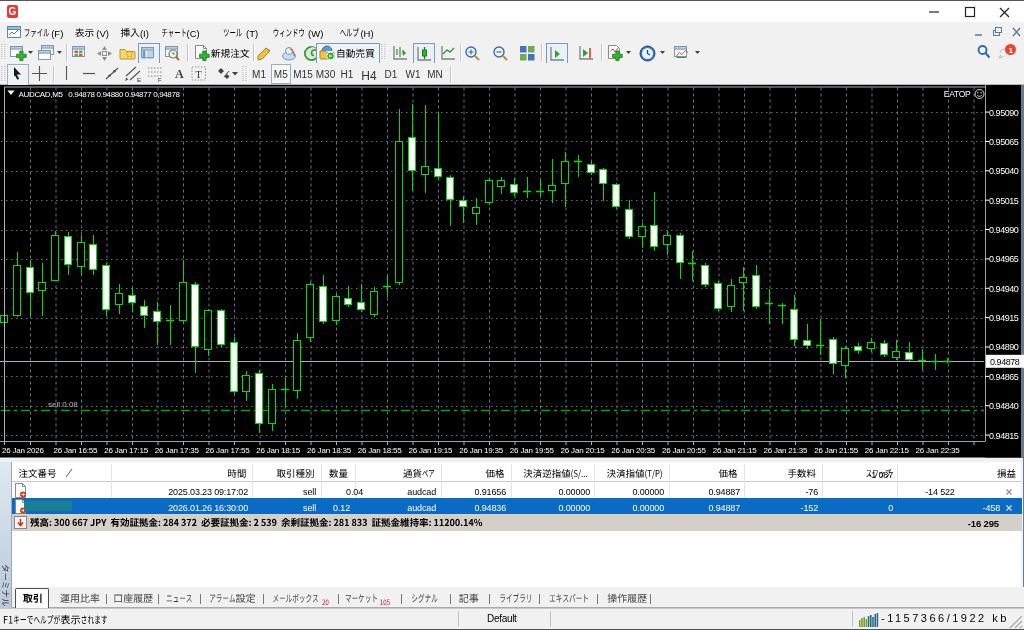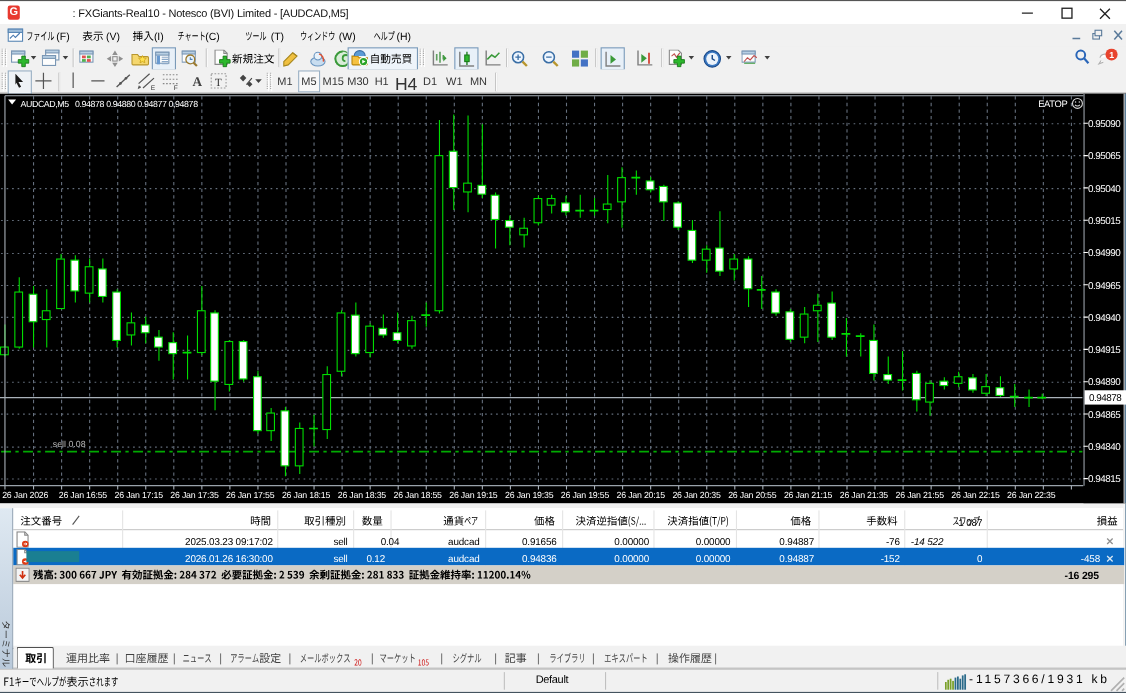--- a/index.html
+++ b/index.html
@@ -1,20 +1,19 @@
 <!DOCTYPE html>
 <html><head><meta charset="utf-8"><style>
 *{margin:0;padding:0}
 html,body{width:1024px;height:630px;overflow:hidden;font-family:"Liberation Sans",sans-serif;}
 #root{position:relative;width:1024px;height:630px;background:#f1f1f1;}
 </style></head><body>
 <div id="root">
 <div style="position:absolute;left:0;top:0;width:1024px;height:22px;background:#fff;border-top:1px solid #555;box-sizing:border-box;">
 <div style="position:absolute;left:7px;top:4px;width:11px;height:13px;background:#e8392f;border-radius:2px;color:#fff;font-weight:bold;font-size:10px;text-align:center;line-height:13px;">G</div>
-<div style="position:absolute;left:66px;top:6px;font-size:10px;letter-spacing:-0.2px;color:#111;">: FXGiants-Real10 - Notesco (BVI) Limited - [AUDCAD,M5]</div>
 <svg style="position:absolute;left:920px;top:0" width="104" height="22">
 <path d="M9 11h10" stroke="#222" stroke-width="1.2" fill="none"></path>
 <rect x="45.5" y="6.5" width="9" height="9" stroke="#222" stroke-width="1.2" fill="none"></rect>
 <path d="M80 7l9 9M89 7l-9 9" stroke="#222" stroke-width="1.2" fill="none"></path>
 </svg>
     </div>
     <div style="position:absolute;left:0;top:22px;width:1024px;height:20px;background:#f1f1f1;">
 <svg style="position:absolute;left:6px;top:3px" width="16" height="15">
 <rect x="1.5" y="1.5" width="13" height="11" fill="#fff" stroke="#5a87b5"></rect>
 <rect x="1.5" y="1.5" width="13" height="3" fill="#9dbcd8" stroke="#5a87b5"></rect>
@@ -243,21 +242,21 @@
     <svg style="position:absolute;left:241px;top:66px" width="8" height="18">
       <path d="M3 1v16M6 1v16" stroke="#fff"></path>
       <path d="M2 0v16M5 0v16" stroke="#a8a8a8" stroke-dasharray="1 1"></path>
     </svg>
     <div style="position:absolute;left:249px;top:69px;width:20px;text-align:center;font-size:10px;color:#333;">M1</div>
     <div style="position:absolute;left:270.8px;top:64px;width:20px;height:20px;background:#f8f8f8;border:1px solid #9ab0c4;box-sizing:border-box;"></div>
     <div style="position:absolute;left:270.8px;top:69px;width:20px;text-align:center;font-size:10px;color:#333;">M5</div>
     <div style="position:absolute;left:292px;top:69px;width:22px;text-align:center;font-size:10px;color:#333;">M15</div>
     <div style="position:absolute;left:314.5px;top:69px;width:22px;text-align:center;font-size:10px;color:#333;">M30</div>
     <div style="position:absolute;left:337px;top:69px;width:20px;text-align:center;font-size:10px;color:#333;">H1</div>
-    <div style="position:absolute;left:359px;top:69px;width:20px;text-align:center;font-size:16px;color:#333;">H4</div>
+    <div style="position:absolute;left:359px;top:69px;width:20px;text-align:center;font-size:12px;color:#333;">H4</div>
     <div style="position:absolute;left:381px;top:69px;width:20px;text-align:center;font-size:10px;color:#333;">D1</div>
     <div style="position:absolute;left:403px;top:69px;width:20px;text-align:center;font-size:10px;color:#333;">W1</div>
     <div style="position:absolute;left:425px;top:69px;width:20px;text-align:center;font-size:10px;color:#333;">MN</div>
     <div style="position:absolute;left:449.7px;top:66px;width:1px;height:17px;background:#c5c5c5;border-right:1px solid #fff;"></div>
     <svg style="position:absolute;left:0;top:85px" width="1024" height="373" viewBox="0 0 1024 373">
       <rect x="0" y="0" width="1024" height="372.5" fill="#000"></rect>
       <path d="M30.5 2.5V356 M56.0 2.5V356 M81.5 2.5V356 M107.0 2.5V356 M132.5 2.5V356 M158.0 2.5V356 M183.5 2.5V356 M209.0 2.5V356 M234.5 2.5V356 M260.0 2.5V356 M285.5 2.5V356 M311.0 2.5V356 M336.5 2.5V356 M362.0 2.5V356 M387.5 2.5V356 M413.0 2.5V356 M438.5 2.5V356 M464.0 2.5V356 M489.5 2.5V356 M515.0 2.5V356 M540.5 2.5V356 M566.0 2.5V356 M591.5 2.5V356 M617.0 2.5V356 M642.5 2.5V356 M668.0 2.5V356 M693.5 2.5V356 M719.0 2.5V356 M744.5 2.5V356 M770.0 2.5V356 M795.5 2.5V356 M821.0 2.5V356 M846.5 2.5V356 M872.0 2.5V356 M897.5 2.5V356 M923.0 2.5V356 M948.5 2.5V356 M974.0 2.5V356" stroke="#66707e" stroke-width="1" stroke-dasharray="3 3" fill="none"></path>
       <path d="M1 27.5H984 M1 56.5H984 M1 86.5H984 M1 115.5H984 M1 145.5H984 M1 174.5H984 M1 203.5H984 M1 233.5H984 M1 262.5H984 M1 291.5H984 M1 321.5H984 M1 350.5H984" stroke="#66707e" stroke-width="1" stroke-dasharray="1.5 3.5" fill="none"></path>
       <path d="M0 356.5H985" stroke="#9aa2aa" stroke-width="1" fill="none"></path>
       <path d="M30.5 356.5v3.5 M56.0 356.5v3.5 M81.5 356.5v3.5 M107.0 356.5v3.5 M132.5 356.5v3.5 M158.0 356.5v3.5 M183.5 356.5v3.5 M209.0 356.5v3.5 M234.5 356.5v3.5 M260.0 356.5v3.5 M285.5 356.5v3.5 M311.0 356.5v3.5 M336.5 356.5v3.5 M362.0 356.5v3.5 M387.5 356.5v3.5 M413.0 356.5v3.5 M438.5 356.5v3.5 M464.0 356.5v3.5 M489.5 356.5v3.5 M515.0 356.5v3.5 M540.5 356.5v3.5 M566.0 356.5v3.5 M591.5 356.5v3.5 M617.0 356.5v3.5 M642.5 356.5v3.5 M668.0 356.5v3.5 M693.5 356.5v3.5 M719.0 356.5v3.5 M744.5 356.5v3.5 M770.0 356.5v3.5 M795.5 356.5v3.5 M821.0 356.5v3.5 M846.5 356.5v3.5 M872.0 356.5v3.5 M897.5 356.5v3.5 M923.0 356.5v3.5 M948.5 356.5v3.5 M974.0 356.5v3.5 M4.5 356.5v3.5" stroke="#aab2ba" stroke-width="1" fill="none"></path>
@@ -423,21 +422,21 @@
     <div style="position:absolute;left:128px;top:486.5px;width:120px;text-align:right;font-size:9px;letter-spacing:-0.15px;color:#000;">2025.03.23 09:17:02</div>
     <div style="position:absolute;left:196px;top:486.5px;width:120px;text-align:right;font-size:9px;letter-spacing:-0.15px;color:#000;">sell</div>
     <div style="position:absolute;left:230px;top:486.5px;width:120px;text-align:right;font-size:9px;letter-spacing:-0.15px;color:#000;padding-left:13px;">0.04</div>
     <div style="position:absolute;left:316px;top:486.5px;width:120px;text-align:right;font-size:9px;letter-spacing:-0.15px;color:#000;">audcad</div>
     <div style="position:absolute;left:386px;top:486.5px;width:120px;text-align:right;font-size:9px;letter-spacing:-0.15px;color:#000;">0.91656</div>
     <div style="position:absolute;left:470px;top:486.5px;width:120px;text-align:right;font-size:9px;letter-spacing:-0.15px;color:#000;">0.00000</div>
     <div style="position:absolute;left:544px;top:486.5px;width:120px;text-align:right;font-size:9px;letter-spacing:-0.15px;color:#000;">0.00000</div>
     <div style="position:absolute;left:620px;top:486.5px;width:120px;text-align:right;font-size:9px;letter-spacing:-0.15px;color:#000;">0.94887</div>
     <div style="position:absolute;left:698px;top:486.5px;width:120px;text-align:right;font-size:9px;letter-spacing:-0.15px;color:#000;">-76</div>
     <div style="position:absolute;left:773px;top:470px;width:120px;text-align:right;font-size:9px;letter-spacing:-0.15px;color:#000;">-1 087</div>
-    <div style="position:absolute;left:828px;top:486.5px;width:120px;text-align:left;font-size:9px;letter-spacing:-0.15px;color:#000;font-style:italic;">-14 522</div>
+    <div style="position:absolute;left:880px;top:486.5px;width:120px;text-align:center;font-size:9px;letter-spacing:-0.15px;color:#000;">-14 522</div>
     <svg style="position:absolute;left:1005px;top:488px" width="9" height="9">
       <path d="M1.5 1.5l5 5M6.5 1.5l-5 5" stroke="#909090" stroke-width="1.2"></path>
     </svg>
     <div style="position:absolute;left:12px;top:498px;width:1009.5px;height:16px;background:#0a6ac4;"></div>
     <svg style="position:absolute;left:14px;top:499px" width="13" height="15">
       <path d="M1.5 0.5h7l3 3V14.5h-10z" fill="#fff" stroke="#888"></path>
       <path d="M8.5 .5v3h3" fill="none" stroke="#888"></path>
       <circle cx="9" cy="11.5" r="3" fill="#e03c14"></circle>
       <path d="M7.6 11.5h2.8M9.4 10.4l1 1.1-1 1.1" stroke="#fff" stroke-width="0.9" fill="none"></path>
     </svg>
@@ -489,21 +488,21 @@
       <rect x="0.0" y="8" width="1.6" height="7" fill="#7aa02a"></rect>
       <rect x="2.2" y="6" width="1.6" height="9" fill="#7aa02a"></rect>
       <rect x="4.4" y="5" width="1.6" height="10" fill="#7aa02a"></rect>
       <rect x="6.6" y="7" width="1.6" height="8" fill="#7aa02a"></rect>
       <rect x="8.8" y="4" width="1.6" height="11" fill="#2a6a8a"></rect>
       <rect x="11.0" y="3" width="1.6" height="12" fill="#2a6a8a"></rect>
       <rect x="13.2" y="5" width="1.6" height="10" fill="#2a6a8a"></rect>
       <rect x="15.4" y="2" width="1.6" height="13" fill="#2a6a8a"></rect>
       <rect x="17.6" y="1" width="1.6" height="14" fill="#2a6a8a"></rect>
     </svg>
-    <div style="position:absolute;left:881px;top:612px;font-size:11px;letter-spacing:2.5px;color:#000;">-1157366/1931 kb</div>
+    <div style="position:absolute;left:881px;top:612px;font-size:11px;letter-spacing:2.5px;color:#000;">-1157366/1922 kb</div>
     <svg style="position:absolute;left:1008px;top:614px" width="16" height="16">
       <path d="M14 2L2 14M14 7L7 14M14 12l-2 2" stroke="#b0b0b0" stroke-width="1.5"></path>
     </svg>
 <svg style="position:absolute;left:0;top:0;pointer-events:none" width="1024" height="630" viewBox="0 0 1024 630">
       <path transform="translate(23.9 36.3)" fill="#000" d="M5.5 -6.5 5.1 -6.8C5.0 -6.8 4.9 -6.8 4.8 -6.8C4.5 -6.8 1.9 -6.8 1.6 -6.8C1.4 -6.8 1.1 -6.8 0.9 -6.8V-6.0C1.1 -6.0 1.3 -6.0 1.6 -6.0C1.9 -6.0 4.5 -6.0 4.8 -6.0C4.8 -5.1 4.5 -3.7 4.0 -2.9C3.5 -1.8 2.7 -1.0 1.5 -0.5L1.9 0.2C3.1 -0.3 3.9 -1.3 4.5 -2.4C5.0 -3.4 5.3 -4.9 5.4 -6.0C5.4 -6.1 5.5 -6.3 5.5 -6.5Z M11.9 -4.9 11.7 -5.3C11.6 -5.3 11.4 -5.3 11.3 -5.3C11.0 -5.3 8.4 -5.3 8.1 -5.3C7.9 -5.3 7.7 -5.3 7.5 -5.3V-4.5C7.7 -4.5 7.9 -4.6 8.1 -4.6C8.4 -4.6 10.8 -4.5 11.2 -4.5C11.0 -4.1 10.6 -3.2 10.1 -2.8L10.5 -2.4C11.1 -3.0 11.6 -4.2 11.8 -4.6C11.8 -4.7 11.9 -4.8 11.9 -4.9ZM9.8 -3.9H9.2C9.3 -3.7 9.3 -3.5 9.3 -3.3C9.3 -2.1 9.1 -1.0 8.3 -0.1C8.1 0.0 8.0 0.1 7.8 0.2L8.3 0.8C9.6 -0.4 9.8 -1.8 9.8 -3.9Z M13.4 -3.5 13.6 -2.7C14.5 -3.2 15.4 -3.7 16.0 -4.3V-0.7C16.0 -0.4 16.0 0.1 16.0 0.3H16.6C16.6 0.1 16.6 -0.4 16.6 -0.7V-4.8C17.3 -5.5 17.8 -6.2 18.3 -7.0L17.9 -7.6C17.5 -6.8 16.8 -5.9 16.2 -5.3C15.4 -4.6 14.5 -4.0 13.4 -3.5Z M22.6 -0.2 22.9 0.2C22.9 0.2 23.0 0.1 23.1 0.0C23.9 -0.6 24.8 -1.6 25.3 -2.7L25.0 -3.3C24.5 -2.3 23.7 -1.4 23.1 -1.0C23.1 -1.3 23.1 -5.9 23.1 -6.6C23.1 -6.9 23.1 -7.2 23.2 -7.3H22.6C22.6 -7.2 22.6 -6.9 22.6 -6.6C22.6 -5.9 22.6 -1.2 22.6 -0.7C22.6 -0.6 22.6 -0.4 22.6 -0.2ZM19.6 -0.3 20.1 0.2C20.6 -0.4 21.1 -1.4 21.2 -2.4C21.4 -3.4 21.4 -5.5 21.4 -6.5C21.4 -6.8 21.5 -7.1 21.5 -7.2H20.9C20.9 -7.0 20.9 -6.8 20.9 -6.5C20.9 -5.5 20.9 -3.5 20.7 -2.6C20.6 -1.7 20.2 -0.8 19.6 -0.3Z"></path>
       <path transform="translate(74.8 36.3)" fill="#000" d="M1.4 0.1 1.6 0.8C2.7 0.5 4.4 0.1 5.9 -0.3L5.9 -1.0L3.4 -0.4V-2.6C4.0 -2.9 4.5 -3.3 4.9 -3.7C5.6 -1.5 6.8 0.0 8.9 0.7C9.0 0.5 9.2 0.3 9.4 0.1C8.3 -0.2 7.4 -0.8 6.8 -1.6C7.4 -2.0 8.2 -2.5 8.8 -3.0L8.3 -3.5C7.8 -3.0 7.0 -2.5 6.4 -2.1C6.1 -2.6 5.8 -3.2 5.6 -3.8H9.1V-4.4H5.2V-5.3H8.4V-5.9H5.2V-6.7H8.7V-7.3H5.2V-8.1H4.5V-7.3H1.0V-6.7H4.5V-5.9H1.4V-5.3H4.5V-4.4H0.6V-3.8H4.0C3.0 -3.0 1.6 -2.3 0.3 -1.9C0.4 -1.7 0.6 -1.5 0.7 -1.3C1.4 -1.5 2.1 -1.8 2.7 -2.2V-0.2Z M12.0 -3.4C11.6 -2.3 10.8 -1.2 10.0 -0.5C10.2 -0.4 10.6 -0.2 10.7 -0.1C11.5 -0.9 12.2 -2.0 12.7 -3.2ZM16.3 -3.1C17.0 -2.2 17.8 -0.9 18.0 -0.1L18.8 -0.4C18.5 -1.3 17.7 -2.5 17.0 -3.4ZM11.1 -7.4V-6.7H18.0V-7.4ZM10.3 -5.1V-4.4H14.2V-0.2C14.2 -0.0 14.1 0.0 13.9 0.0C13.8 0.0 13.1 0.0 12.5 0.0C12.6 0.2 12.7 0.5 12.7 0.8C13.6 0.8 14.2 0.8 14.5 0.6C14.8 0.5 15.0 0.3 15.0 -0.2V-4.4H18.8V-5.1Z"></path>
       <path transform="translate(120.5 36.3)" fill="#000" d="M3.8 -4.8V-0.7H4.5V-1.1H6.0V0.8H6.7V-1.1H8.2V-0.8H8.9V-4.8H6.7V-5.6H9.3V-6.2H6.7V-7.1C7.5 -7.2 8.2 -7.3 8.8 -7.4L8.4 -8.0C7.3 -7.7 5.3 -7.6 3.6 -7.5C3.7 -7.3 3.8 -7.1 3.8 -6.9C4.5 -6.9 5.3 -7.0 6.0 -7.1V-6.2H3.5V-5.6H6.0V-4.8ZM4.5 -2.7H6.0V-1.7H4.5ZM4.5 -3.3V-4.2H6.0V-3.3ZM8.2 -2.7V-1.7H6.7V-2.7ZM8.2 -3.3H6.7V-4.2H8.2ZM1.7 -8.1V-6.2H0.4V-5.5H1.7V-3.4L0.3 -3.0L0.4 -2.3L1.7 -2.7V-0.1C1.7 0.0 1.7 0.1 1.6 0.1C1.4 0.1 1.0 0.1 0.6 0.1C0.7 0.3 0.8 0.6 0.8 0.8C1.5 0.8 1.9 0.7 2.1 0.6C2.4 0.5 2.4 0.3 2.4 -0.1V-2.9L3.5 -3.2L3.4 -3.9L2.4 -3.6V-5.5H3.4V-6.2H2.4V-8.1Z M14.0 -5.7C13.4 -2.9 12.2 -1.0 10.0 0.2C10.2 0.3 10.6 0.6 10.7 0.8C12.6 -0.4 13.9 -2.2 14.6 -4.7C15.1 -2.8 16.1 -0.7 18.5 0.7C18.6 0.6 18.9 0.3 19.1 0.1C15.2 -2.1 15.0 -5.8 15.0 -7.6H11.9V-6.8H14.3C14.3 -6.5 14.4 -6.0 14.4 -5.6Z"></path>
       <path transform="translate(161.4 36.3)" fill="#000" d="M0.6 -4.4V-3.6C0.7 -3.6 0.9 -3.7 1.1 -3.7H3.0C3.0 -1.9 2.4 -0.8 1.4 -0.1L1.9 0.4C3.0 -0.6 3.5 -1.9 3.6 -3.7H5.4C5.5 -3.7 5.7 -3.6 5.8 -3.6V-4.4C5.7 -4.4 5.5 -4.4 5.3 -4.4H3.6V-6.3C4.0 -6.4 4.5 -6.5 4.8 -6.6C4.9 -6.7 5.1 -6.7 5.2 -6.8L4.9 -7.4C4.6 -7.2 3.8 -7.0 3.2 -6.9C2.5 -6.8 1.5 -6.7 1.1 -6.7L1.2 -6.0C1.7 -6.0 2.4 -6.1 3.1 -6.2V-4.4H1.1C0.9 -4.4 0.7 -4.4 0.6 -4.4Z M11.9 -4.6 11.6 -4.9C11.6 -4.9 11.5 -4.9 11.4 -4.8C11.2 -4.8 10.1 -4.4 9.2 -4.2L9.0 -5.3C8.9 -5.6 8.9 -5.8 8.9 -5.9L8.3 -5.7C8.4 -5.6 8.4 -5.4 8.5 -5.2L8.7 -4.0L7.9 -3.8C7.7 -3.8 7.5 -3.7 7.4 -3.7L7.5 -3.0L8.8 -3.4L9.4 0.2C9.5 0.4 9.5 0.7 9.5 0.9L10.1 0.7C10.0 0.5 10.0 0.2 9.9 0.0C9.9 -0.4 9.5 -2.1 9.3 -3.5L11.2 -4.1C11.0 -3.5 10.5 -2.6 10.1 -2.1L10.6 -1.8C11.0 -2.4 11.7 -3.8 11.9 -4.6Z M13.5 -4.2V-3.2C13.7 -3.3 14.0 -3.3 14.3 -3.3C14.8 -3.3 17.4 -3.3 17.9 -3.3C18.1 -3.3 18.4 -3.3 18.5 -3.2V-4.2C18.4 -4.2 18.2 -4.2 17.9 -4.2C17.4 -4.2 14.8 -4.2 14.3 -4.2C14.0 -4.2 13.6 -4.2 13.5 -4.2Z M21.4 -0.9C21.4 -0.5 21.4 -0.0 21.3 0.3H21.9C21.9 -0.0 21.9 -0.6 21.9 -0.9L21.9 -4.1C22.6 -3.7 23.7 -3.1 24.4 -2.5L24.6 -3.3C24.0 -3.8 22.7 -4.5 21.9 -4.9V-6.5C21.9 -6.8 21.9 -7.2 21.9 -7.5H21.3C21.4 -7.2 21.4 -6.8 21.4 -6.5C21.4 -5.7 21.4 -1.4 21.4 -0.9Z"></path>
       <path transform="translate(223.1 36.3)" fill="#000" d="M2.9 -7.3 2.4 -7.0C2.6 -6.5 3.0 -5.0 3.1 -4.5L3.6 -4.7C3.4 -5.3 3.1 -6.8 2.9 -7.3ZM5.8 -6.7 5.2 -6.9C5.0 -5.5 4.7 -3.9 4.1 -2.9C3.5 -1.7 2.5 -0.8 1.6 -0.4L2.1 0.3C3.0 -0.2 3.9 -1.2 4.6 -2.5C5.1 -3.5 5.5 -4.9 5.6 -6.1C5.7 -6.3 5.7 -6.5 5.8 -6.7ZM1.1 -6.7 0.6 -6.4C0.8 -6.0 1.2 -4.4 1.3 -3.8L1.9 -4.1C1.7 -4.7 1.3 -6.2 1.1 -6.7Z M7.1 -4.2V-3.2C7.3 -3.3 7.6 -3.3 7.9 -3.3C8.4 -3.3 11.0 -3.3 11.5 -3.3C11.7 -3.3 12.0 -3.3 12.1 -3.2V-4.2C12.0 -4.2 11.8 -4.2 11.5 -4.2C11.0 -4.2 8.4 -4.2 7.9 -4.2C7.6 -4.2 7.2 -4.2 7.1 -4.2Z M16.2 -0.2 16.5 0.2C16.5 0.2 16.6 0.1 16.7 0.0C17.5 -0.6 18.3 -1.6 18.9 -2.7L18.6 -3.3C18.1 -2.3 17.3 -1.4 16.7 -1.0C16.7 -1.3 16.7 -5.9 16.7 -6.6C16.7 -6.9 16.7 -7.2 16.8 -7.3H16.2C16.2 -7.2 16.2 -6.9 16.2 -6.6C16.2 -5.9 16.2 -1.2 16.2 -0.7C16.2 -0.6 16.2 -0.4 16.2 -0.2ZM13.2 -0.3 13.7 0.2C14.2 -0.4 14.7 -1.4 14.8 -2.4C15.0 -3.4 15.0 -5.5 15.0 -6.5C15.0 -6.8 15.1 -7.1 15.1 -7.2H14.5C14.5 -7.0 14.5 -6.8 14.5 -6.5C14.5 -5.5 14.5 -3.5 14.3 -2.6C14.1 -1.7 13.8 -0.8 13.2 -0.3Z"></path>
       <path transform="translate(272.8 36.3)" fill="#000" d="M5.6 -5.9 5.3 -6.2C5.2 -6.2 5.1 -6.1 4.9 -6.1H3.4V-7.0C3.4 -7.2 3.4 -7.5 3.5 -7.8H2.8C2.9 -7.5 2.9 -7.2 2.9 -7.0V-6.1H1.5C1.2 -6.1 1.1 -6.1 0.9 -6.2C0.9 -6.0 0.9 -5.6 0.9 -5.4C0.9 -5.1 0.9 -4.0 0.9 -3.7C0.9 -3.5 0.9 -3.3 0.9 -3.1H1.4C1.4 -3.3 1.4 -3.5 1.4 -3.7C1.4 -4.0 1.4 -5.0 1.4 -5.4H5.0C4.9 -4.6 4.7 -3.4 4.4 -2.6C4.0 -1.7 3.3 -1.0 2.6 -0.6C2.4 -0.5 2.2 -0.4 2.0 -0.4L2.4 0.4C3.6 -0.1 4.4 -1.1 4.9 -2.4C5.3 -3.3 5.5 -4.5 5.6 -5.3C5.6 -5.5 5.6 -5.7 5.6 -5.9Z M7.2 -2.5 7.4 -1.8C8.1 -2.1 8.9 -2.6 9.4 -3.1V-0.1C9.4 0.2 9.4 0.6 9.4 0.8H10.0C10.0 0.6 10.0 0.2 10.0 -0.1V-3.6C10.5 -4.1 11.1 -4.8 11.4 -5.4L11.0 -5.9C10.7 -5.3 10.1 -4.5 9.5 -4.0C9.0 -3.5 8.0 -2.8 7.2 -2.5Z M14.3 -7.1 13.9 -6.5C14.4 -6.0 15.2 -5.0 15.5 -4.5L15.9 -5.1C15.5 -5.6 14.7 -6.7 14.3 -7.1ZM13.7 -0.6 14.0 0.2C15.1 -0.1 15.9 -0.7 16.6 -1.3C17.5 -2.2 18.3 -3.6 18.7 -4.8L18.4 -5.6C18.0 -4.4 17.3 -3.0 16.3 -2.0C15.7 -1.5 14.8 -0.9 13.7 -0.6Z M23.4 -7.0 23.1 -6.7C23.3 -6.3 23.5 -5.8 23.6 -5.3L24.0 -5.5C23.8 -6.0 23.6 -6.6 23.4 -7.0ZM24.2 -7.5 23.8 -7.2C24.0 -6.8 24.3 -6.3 24.4 -5.8L24.8 -6.0C24.6 -6.5 24.3 -7.1 24.2 -7.5ZM21.2 -0.7C21.2 -0.4 21.1 0.1 21.1 0.4H21.7C21.7 0.1 21.7 -0.4 21.7 -0.7V-3.9C22.4 -3.6 23.5 -2.9 24.2 -2.4L24.4 -3.2C23.8 -3.7 22.5 -4.4 21.7 -4.8V-6.4C21.7 -6.7 21.7 -7.1 21.7 -7.4H21.1C21.1 -7.1 21.2 -6.6 21.2 -6.4C21.2 -5.6 21.2 -1.3 21.2 -0.7Z M31.3 -5.9 30.9 -6.2C30.8 -6.2 30.7 -6.1 30.5 -6.1H29.0V-7.0C29.0 -7.2 29.0 -7.5 29.1 -7.8H28.5C28.5 -7.5 28.5 -7.2 28.5 -7.0V-6.1H27.1C26.8 -6.1 26.7 -6.1 26.5 -6.2C26.5 -6.0 26.5 -5.6 26.5 -5.4C26.5 -5.1 26.5 -4.0 26.5 -3.7C26.5 -3.5 26.5 -3.3 26.5 -3.1H27.0C27.0 -3.3 27.0 -3.5 27.0 -3.7C27.0 -4.0 27.0 -5.0 27.0 -5.4H30.6C30.5 -4.6 30.3 -3.4 30.0 -2.6C29.6 -1.7 28.9 -1.0 28.2 -0.6C28.0 -0.5 27.8 -0.4 27.6 -0.4L28.0 0.4C29.2 -0.1 30.1 -1.1 30.5 -2.4C30.9 -3.3 31.1 -4.5 31.2 -5.3C31.2 -5.5 31.2 -5.7 31.3 -5.9Z"></path>

